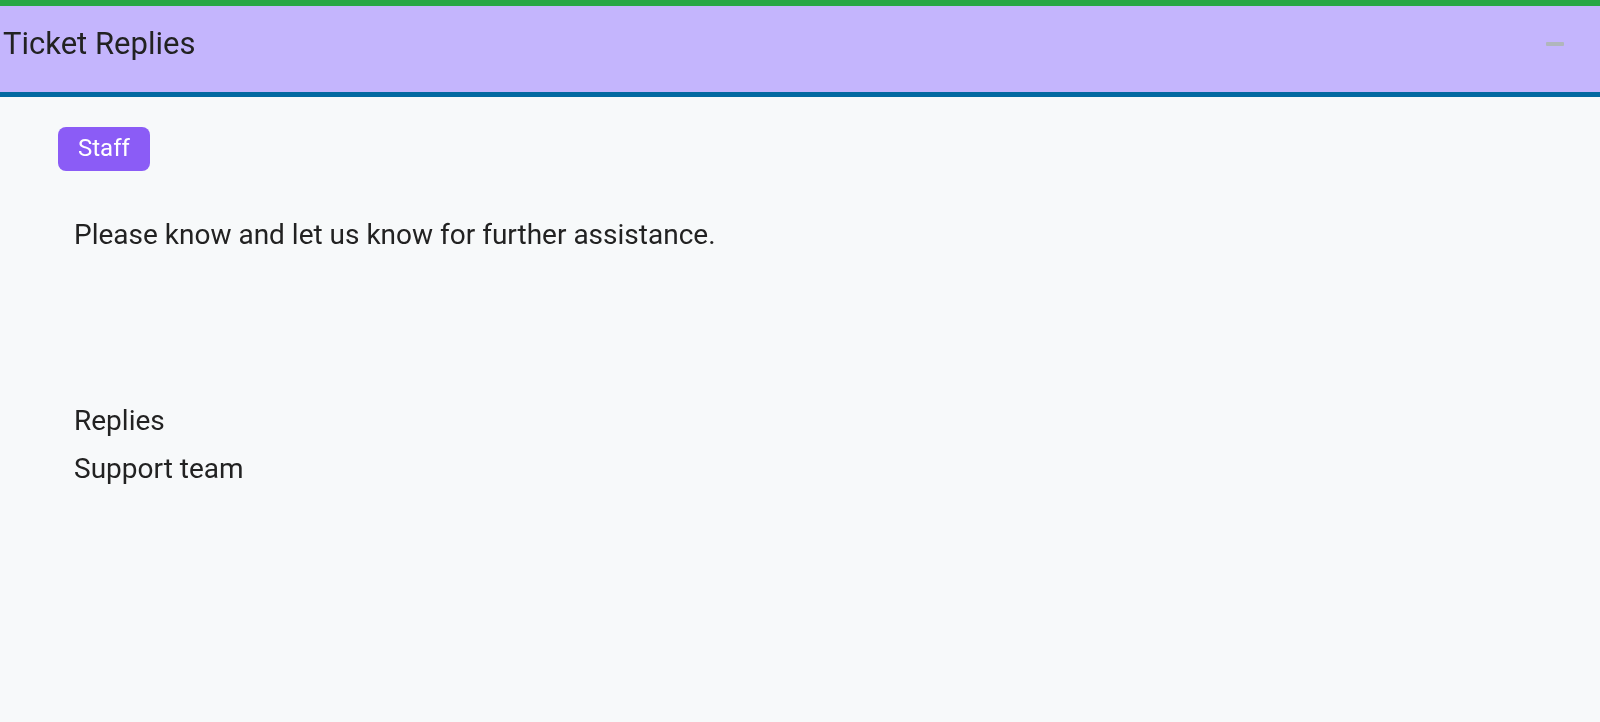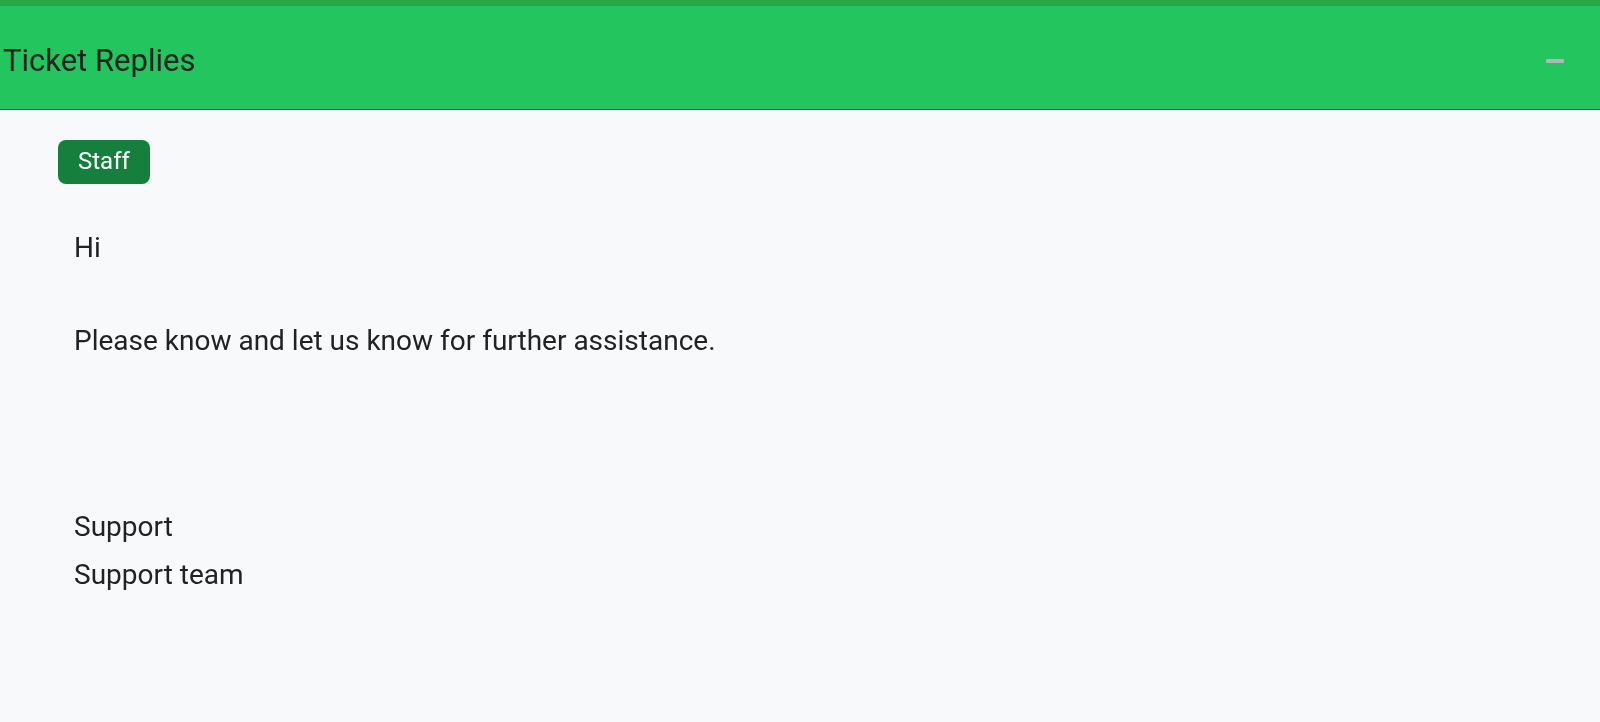--- a/index.html
+++ b/index.html
@@ -15,23 +15,23 @@
     }
     .top-green-bar {
       height: 6px;
       background: #28a745;
       width: 100%;
     }
     .panel {
       background: #fff;
     }
     .panel-header {
-      background: #22c55e;
-      padding: 36px 0 30px 3px;
-      border-bottom: 1px solid #0369a1;
+      background: #c4b5fd;
+      padding: 19px 0 30px 3px;
+      border-bottom: 5px solid #0369a1;
       display: flex;
       align-items: center;
       justify-content: space-between;
     }
     .panel-title {
       font-size: 31px;
       font-weight: 400;
       color: #222;
     }
     .collapse-icon {
@@ -41,21 +41,21 @@
       margin-right: 36px;
       border-radius: 1px;
       cursor: pointer;
     }
     .panel-body {
       background: #f7f9fa;
       padding: 30px 58px 10px 58px;
     }
     .badge {
       display: inline-block;
-      background: #15803d;
+      background: #8b5cf6;
       color: #fff;
       font-size: 24px;
       font-weight: 400;
       padding: 7px 20px 9px 20px;
       border-radius: 8px;
       margin-bottom: 40px;
     }
     .message {
       font-size: 28px;
       line-height: 1.68;
@@ -81,22 +81,21 @@
 <div class="panel">
   <div class="panel-header">
     <h2 class="panel-title">Ticket Replies</h2>
     <div class="collapse-icon"></div>
   </div>
 
   <div class="panel-body">
     <span class="badge">Staff</span>
 
     <div class="message">
-      <p>Hi</p>
       <p>Please know and let us know for further assistance.</p>
       <p>&nbsp;</p>
       <div>
-        <div class="sig-line">Support</div>
+        <div class="sig-line">Replies</div>
         <div class="sig-line">Support team</div>
       </div>
     </div>
   </div>
 </div>
 
 </body></html>

